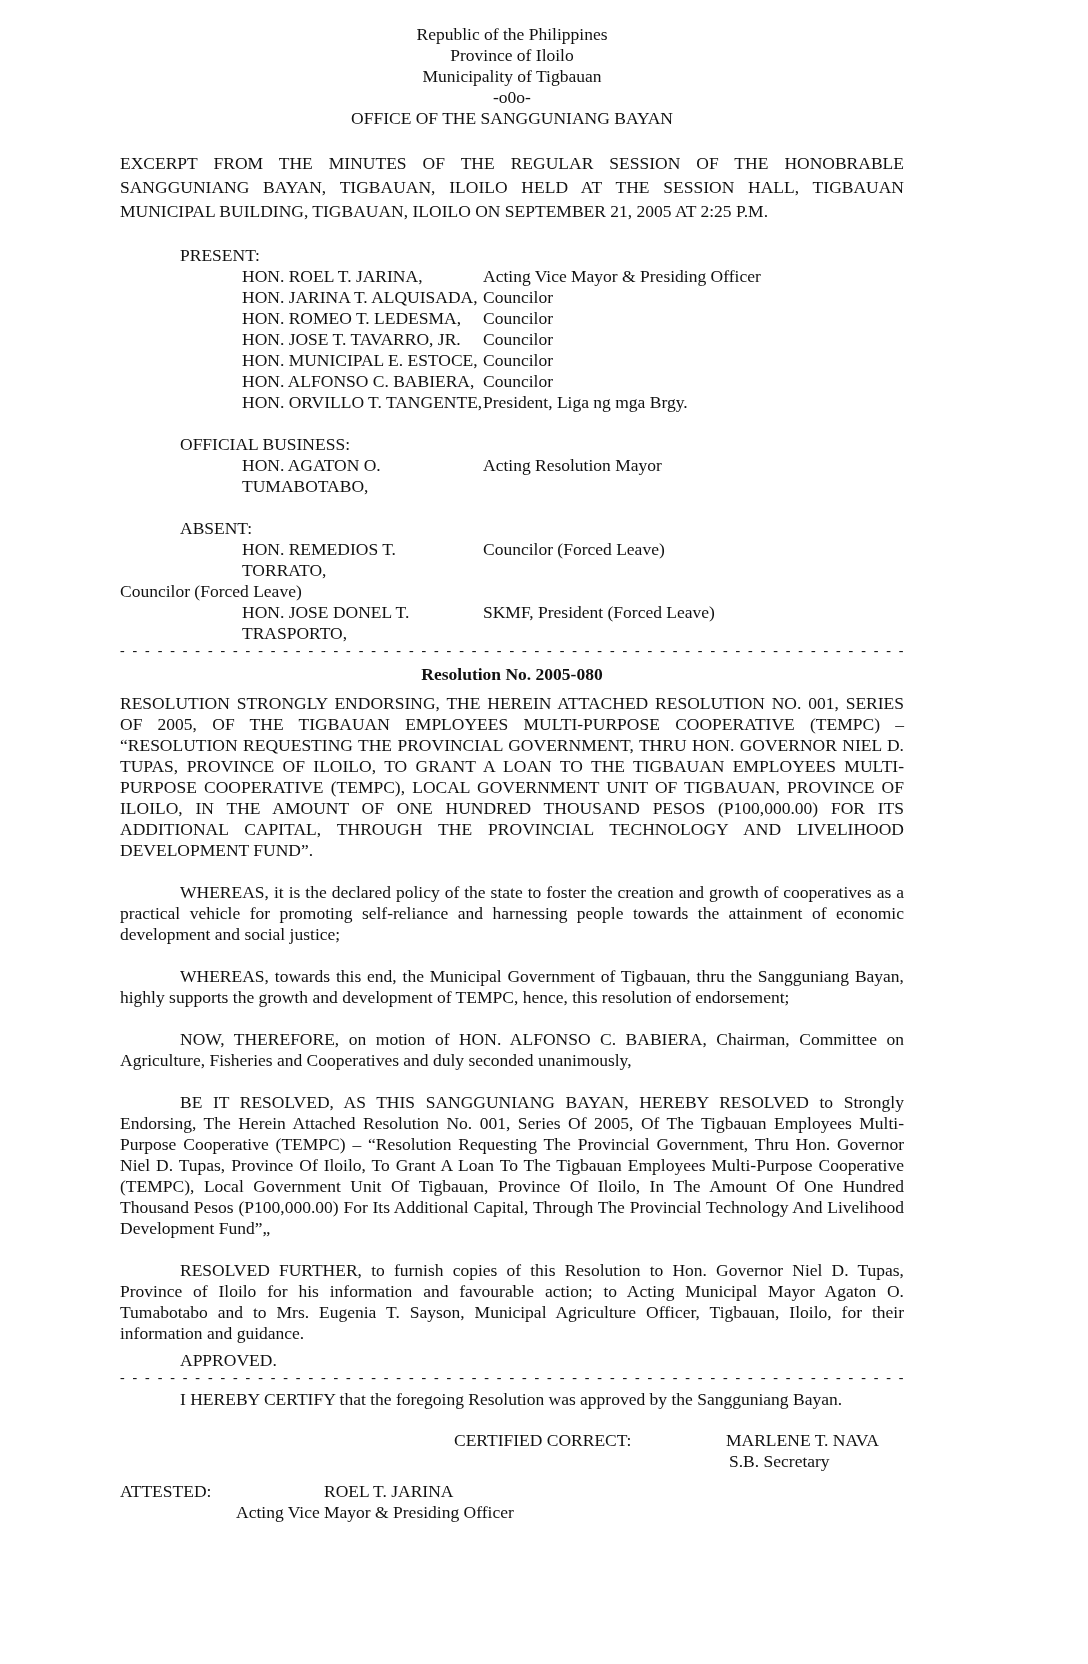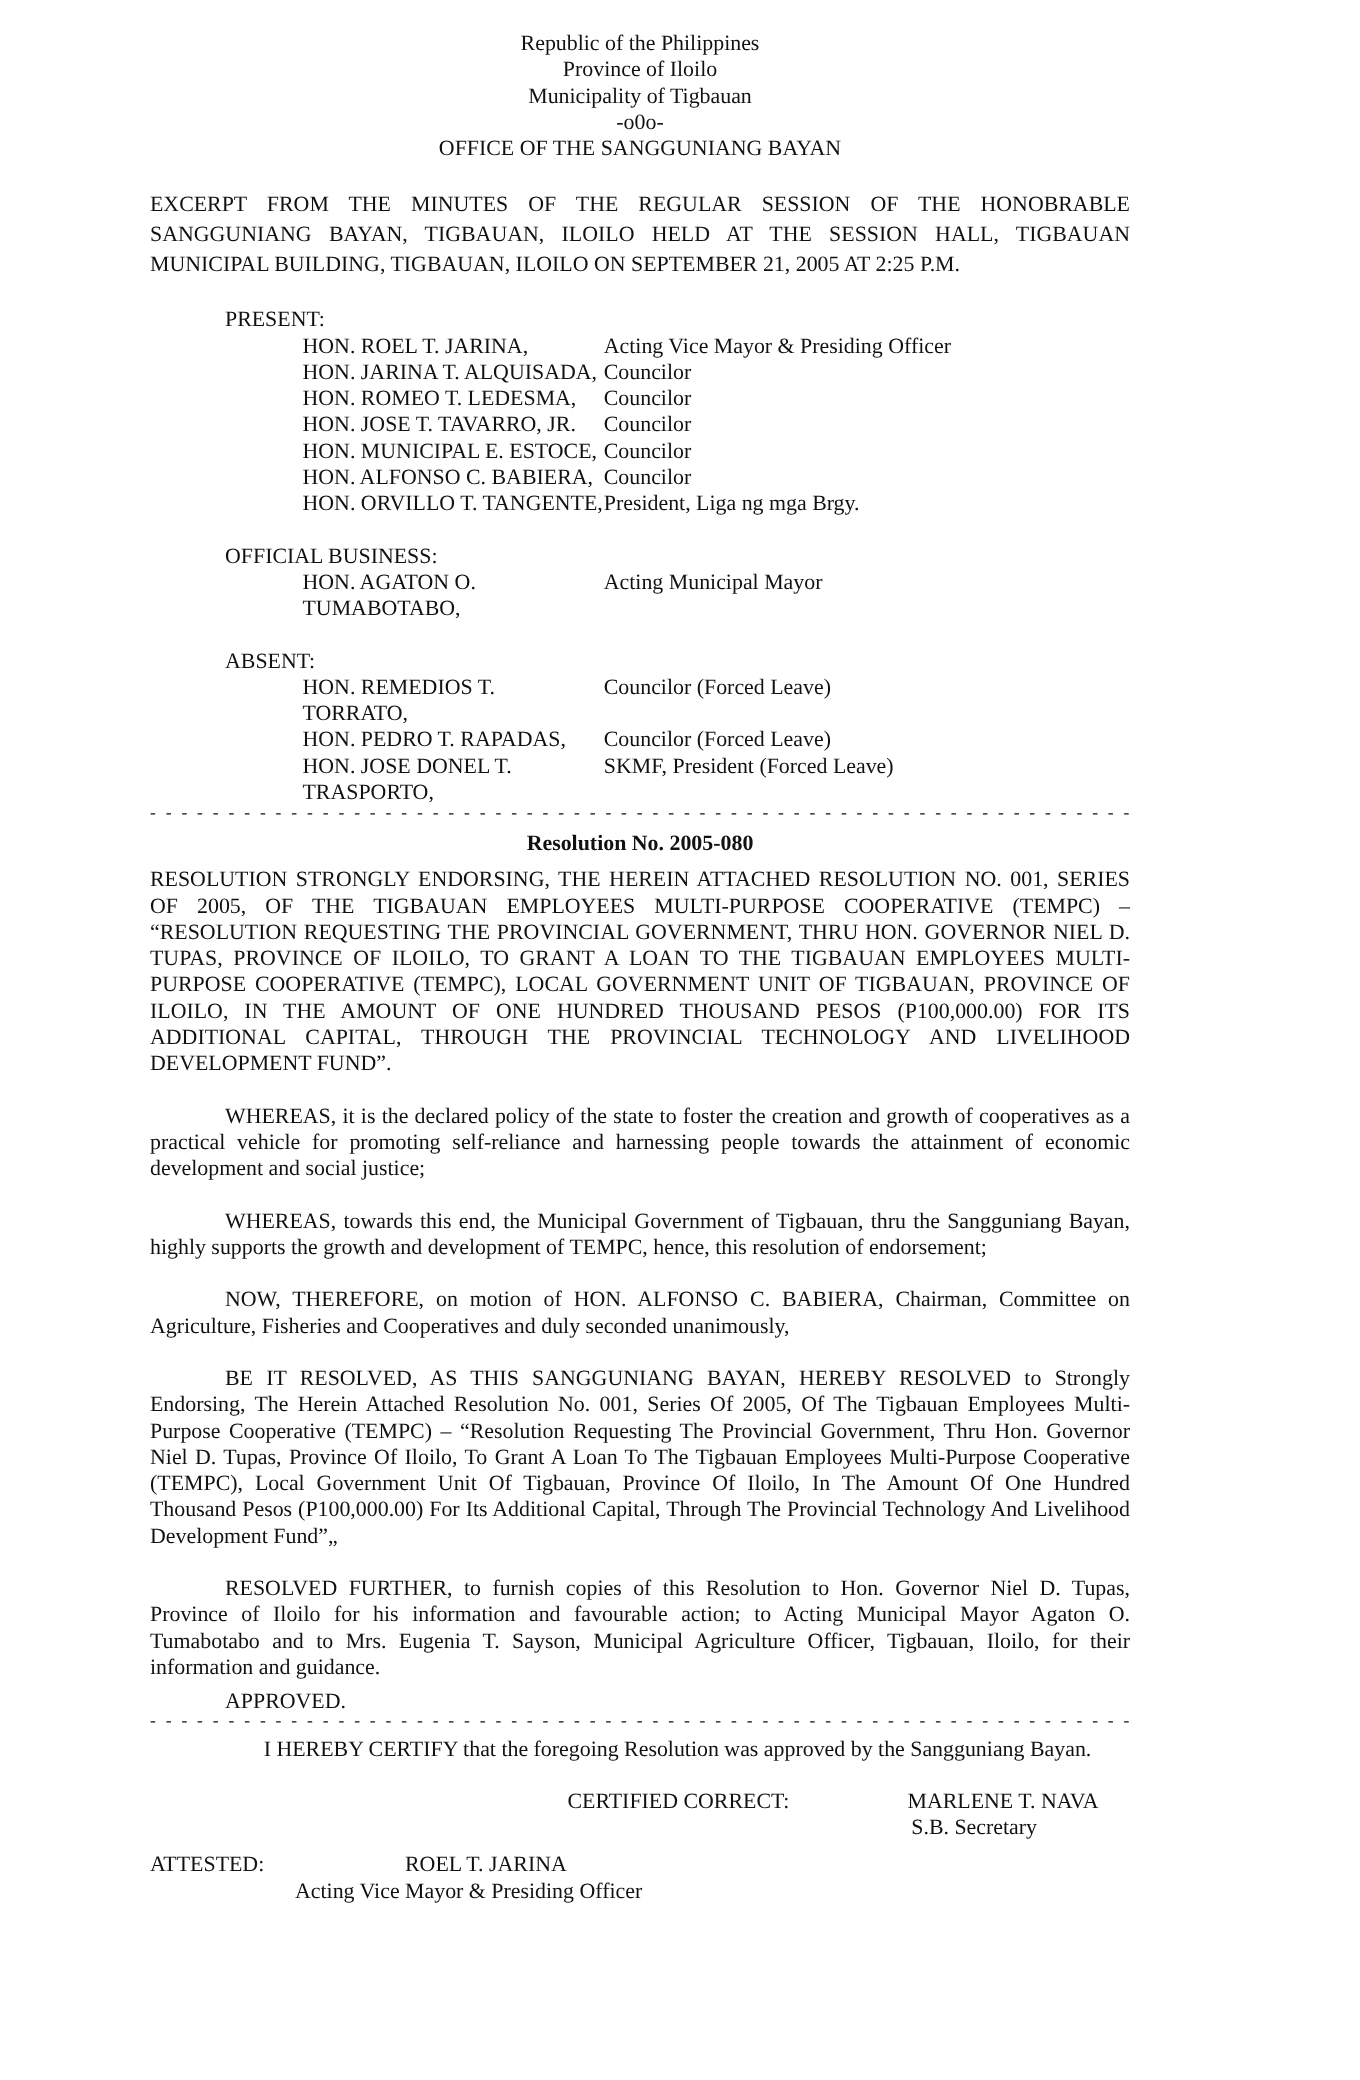--- a/index.html
+++ b/index.html
@@ -16,21 +16,21 @@
   .att-row { display: flex; line-height: 21px; }
   .att-name { width: 363px; padding-left: 122px; box-sizing: border-box; }
   .att-role { flex: 1; }
   .att-gap { height: 21px; }
   .dashes { overflow: hidden; white-space: nowrap; line-height: 14px; letter-spacing: 2.2px; font-size: 14px; }
   .res-no { font-weight: bold; text-align: center; line-height: 21px; margin-top: 6px; }
   .res-title { margin-top: 8px; line-height: 21px; text-align: justify; }
   .para { margin-top: 21px; line-height: 21px; text-align: justify; }
   .para .indent { display: inline-block; width: 60px; }
   .approved { margin-top: 6px; padding-left: 60px; line-height: 21px; }
-  .certify { padding-left: 60px; line-height: 21px; margin-top: 4px; text-align: center; }
+  .certify { padding-left: 60px; line-height: 21px; margin-top: 4px; }
   .sig-area { position: relative; height: 120px; margin-top: 20px; }
   .abs { position: absolute; white-space: nowrap; line-height: 21px; }
 </style>
 </head>
 <body>
 
 <div class="page">
 
   <div class="center">
     <div class="hdr-line">Republic of the Philippines</div>
@@ -70,31 +70,30 @@
       </div>
     <div class="att-row">
         <span class="att-name">HON. ORVILLO T. TANGENTE,</span>
         <span class="att-role">President, Liga ng mga Brgy.</span>
       </div>
 
     <div class="att-gap"></div>
     <div class="att-heading">OFFICIAL BUSINESS:</div>
     <div class="att-row">
         <span class="att-name">HON. AGATON O. TUMABOTABO,</span>
-        <span class="att-role">Acting Municipal Mayor</span>
+        <span class="att-role">Acting Resolution Mayor</span>
       </div>
 
     <div class="att-gap"></div>
     <div class="att-heading">ABSENT:</div>
     <div class="att-row">
         <span class="att-name">HON. REMEDIOS T. TORRATO,</span>
         <span class="att-role">Councilor (Forced Leave)</span>
       </div>
     <div class="att-row">
-        <span class="att-name">HON. PEDRO T. RAPADAS,</span>
         <span class="att-role">Councilor (Forced Leave)</span>
       </div>
     <div class="att-row">
         <span class="att-name">HON. JOSE DONEL T. TRASPORTO,</span>
         <span class="att-role">SKMF, President (Forced Leave)</span>
       </div>
   </div>
 
   <div class="dashes">- - - - - - - - - - - - - - - - - - - - - - - - - - - - - - - - - - - - - - - - - - - - - - - - - - - - - - - - - - - - - - - - - - - - - - - - - - - -</div>
 

